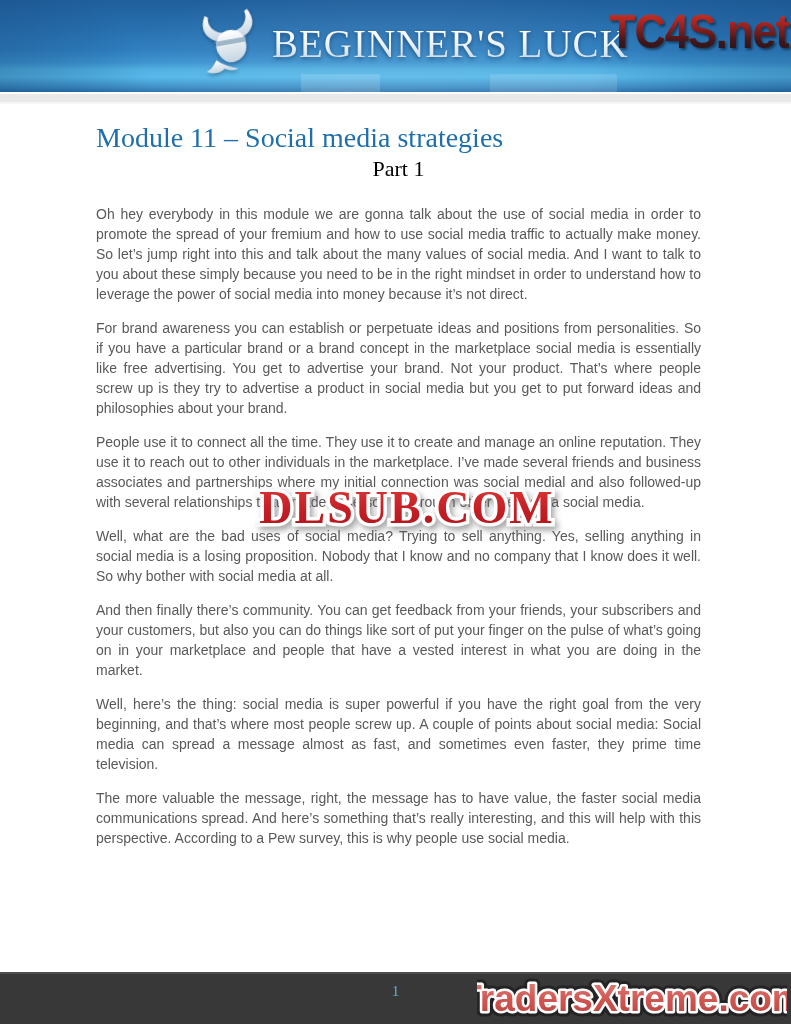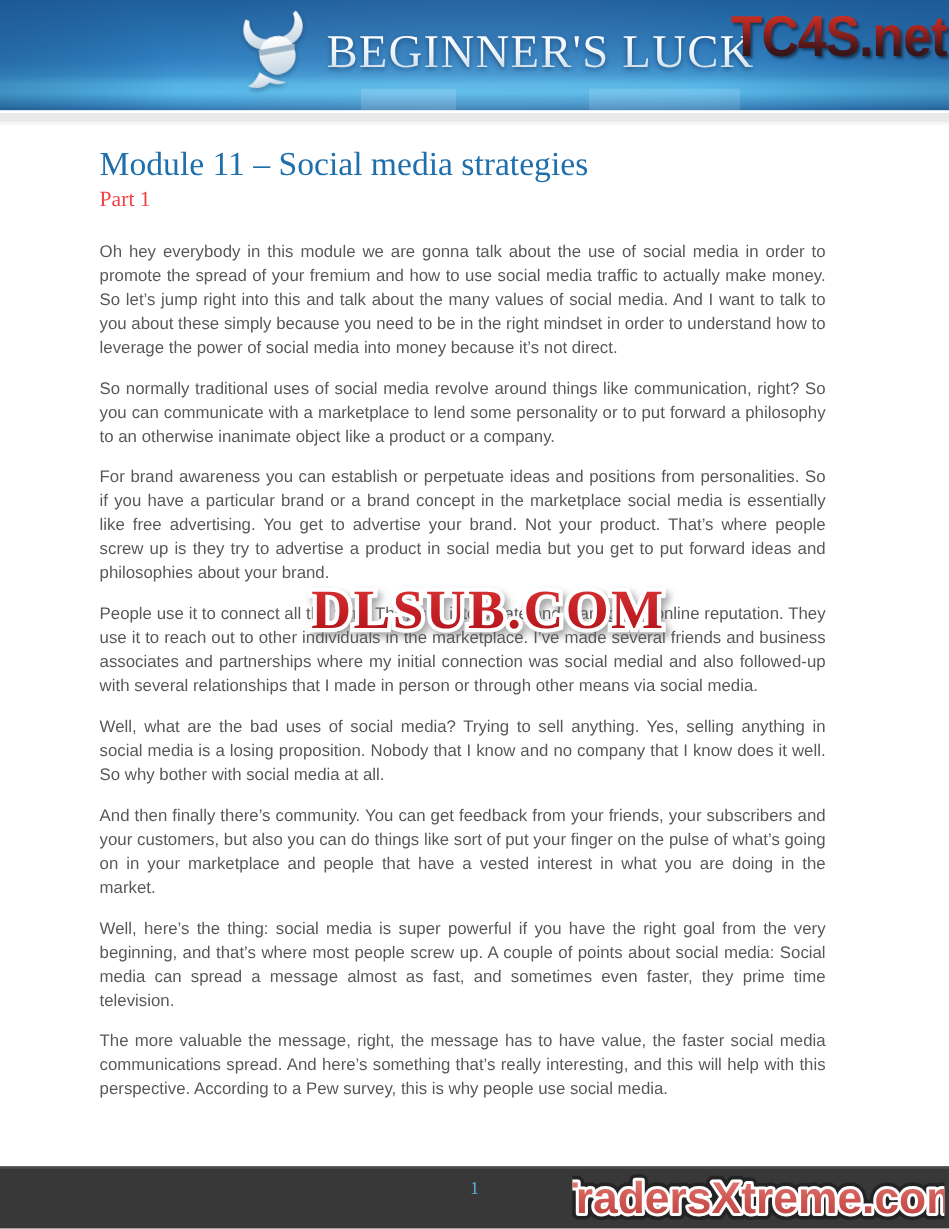--- a/index.html
+++ b/index.html
@@ -53,29 +53,29 @@
   .tc4s{
     position:absolute;right:2px;top:4px;z-index:4;
     font-weight:bold;font-size:48px;letter-spacing:-1px;
     transform:scaleX(.90);transform-origin:right top;
     background:linear-gradient(180deg,#e23b2c 0%,#a7241f 35%,#40161a 68%,#17171c 100%);
     -webkit-background-clip:text;background-clip:text;color:transparent;
     filter:drop-shadow(2px 2px 1px rgba(0,0,0,.45));
   }
 
   
-  .content{position:absolute;left:83px;top:122px;width:605px;}
+  .content{position:absolute;left:96px;top:122px;width:605px;}
   .doc-title{
     font-family:"Liberation Serif",serif;
     font-size:28px;font-weight:normal;color:#1f6fad;
     margin:0;line-height:1.15;
   }
   .doc-subtitle{
     font-family:"Liberation Serif",serif;
-    font-size:18px;color:#ef4444;margin:2px 0 0 0;font-weight:normal;
+    font-size:22px;color:#000000;margin:2px 0 0 0;font-weight:normal;text-align:center;
   }
   .paragraphs{margin-top:22px;}
   .paragraphs p{
     margin:0 0 14px 0;
     font-size:14px;line-height:20px;color:#595959;
     text-align:justify;
   }
 
   
   .dlsub{
@@ -121,21 +121,20 @@
     </div>
     <div class="tc4s">TC4S.net</div>
   </div>
   <div class="band"></div>
 
   <div class="content">
     <h1 class="doc-title">Module 11 – Social media strategies</h1>
     <h2 class="doc-subtitle">Part 1</h2>
     <div class="paragraphs">
       <p>Oh hey everybody in this module we are gonna talk about the use of social media in order to promote the spread of your fremium and how to use social media traffic to actually make money. So let’s jump right into this and talk about the many values of social media. And I want to talk to you about these simply because you need to be in the right mindset in order to understand how to leverage the power of social media into money because it’s not direct.</p>
-      <p>So normally traditional uses of social media revolve around things like communication, right? So you can communicate with a marketplace to lend some personality or to put forward a philosophy to an otherwise inanimate object like a product or a company.</p>
       <p>For brand awareness you can establish or perpetuate ideas and positions from personalities. So if you have a particular brand or a brand concept in the marketplace social media is essentially like free advertising. You get to advertise your brand. Not your product. That’s where people screw up is they try to advertise a product in social media but you get to put forward ideas and philosophies about your brand.</p>
       <p>People use it to connect all the time. They use it to create and manage an online reputation. They use it to reach out to other individuals in the marketplace. I’ve made several friends and business associates and partnerships where my initial connection was social medial and also followed-up with several relationships that I made in person or through other means via social media.</p>
       <p>Well, what are the bad uses of social media? Trying to sell anything. Yes, selling anything in social media is a losing proposition. Nobody that I know and no company that I know does it well. So why bother with social media at all.</p>
       <p>And then finally there’s community. You can get feedback from your friends, your subscribers and your customers, but also you can do things like sort of put your finger on the pulse of what’s going on in your marketplace and people that have a vested interest in what you are doing in the market.</p>
       <p>Well, here’s the thing: social media is super powerful if you have the right goal from the very beginning, and that’s where most people screw up. A couple of points about social media: Social media can spread a message almost as fast, and sometimes even faster, they prime time television.</p>
       <p>The more valuable the message, right, the message has to have value, the faster social media communications spread. And here’s something that’s really interesting, and this will help with this perspective. According to a Pew survey, this is why people use social media.</p>
     </div>
   </div>
 
   <div class="dlsub">

